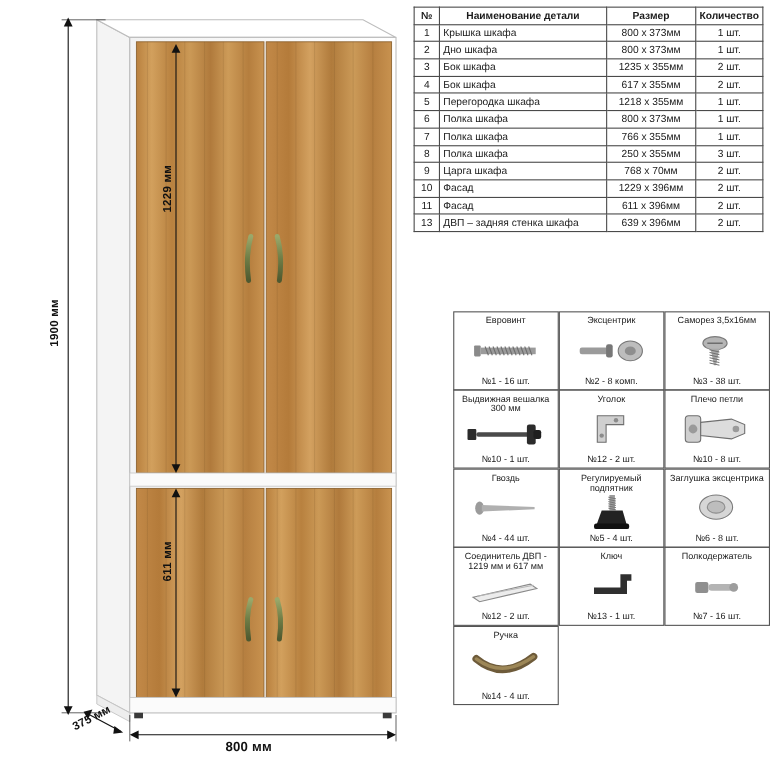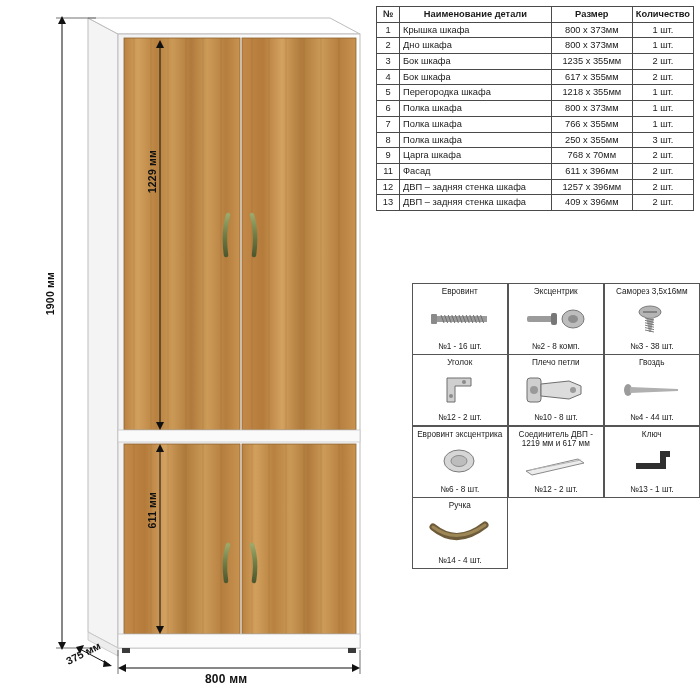--- a/index.html
+++ b/index.html
@@ -213,35 +213,35 @@
         <td class="size">250 х 355мм</td>
         <td class="qty">3 шт.</td>
       </tr>
       <tr>
         <td class="num">9</td>
         <td class="name">Царга шкафа</td>
         <td class="size">768 х 70мм</td>
         <td class="qty">2 шт.</td>
       </tr>
       <tr>
+        <td class="num">10</td>
+        <td class="name">Фасад</td>
+        <td class="size">1229 х 396мм</td>
+        <td class="qty">2 шт.</td>
+      </tr>
+      <tr>
         <td class="num">11</td>
         <td class="name">Фасад</td>
         <td class="size">611 х 396мм</td>
         <td class="qty">2 шт.</td>
       </tr>
       <tr>
-        <td class="num">12</td>
-        <td class="name">ДВП – задняя стенка шкафа</td>
-        <td class="size">1257 х 396мм</td>
-        <td class="qty">2 шт.</td>
-      </tr>
-      <tr>
         <td class="num">13</td>
         <td class="name">ДВП – задняя стенка шкафа</td>
-        <td class="size">409 х 396мм</td>
+        <td class="size">639 х 396мм</td>
         <td class="qty">2 шт.</td>
       </tr>
     </tbody>
 </table>
 
 <div id="hardware-grid">
     <div class="hw-cell">
       <div class="hw-title">Евровинт</div>
       <div class="hw-art">
         <svg width="66" height="30" viewBox="0 0 66 30">
@@ -290,20 +290,32 @@
             <line x1="13" y1="20.8" x2="22" y2="22.8"></line>
             <line x1="13" y1="23.2" x2="22" y2="25.2"></line>
             <line x1="13" y1="25.6" x2="22" y2="27.6"></line>
             <line x1="13" y1="28" x2="22" y2="30"></line>
           </g>
         </svg>
       </div>
       <div class="hw-code">№3 - 38 шт.</div>
     </div>
     <div class="hw-cell">
+      <div class="hw-title">Выдвижная вешалка 300 мм</div>
+      <div class="hw-art">
+        <svg width="74" height="34" viewBox="0 0 74 34">
+          <rect x="2" y="12" width="8" height="10" rx="1" fill="#2b2b2b"></rect>
+          <rect x="10" y="15" width="48" height="4" rx="2" fill="#4a4a4a"></rect>
+          <rect x="56" y="8" width="8" height="18" rx="2" fill="#2b2b2b"></rect>
+          <rect x="62" y="13" width="7" height="8" rx="2" fill="#1f1f1f"></rect>
+        </svg>
+      </div>
+      <div class="hw-code">№10 - 1 шт.</div>
+    </div>
+    <div class="hw-cell">
       <div class="hw-title">Уголок</div>
       <div class="hw-art">
         <svg width="46" height="36" viewBox="0 0 46 36">
           <path d="M10 6 L34 6 L34 14 L18 14 L18 30 L10 30 Z" fill="#cfcfcf" stroke="#6f6f6f"></path>
           <circle cx="14" cy="24" r="2" fill="#8b8b8b"></circle>
           <circle cx="27" cy="10" r="2" fill="#8b8b8b"></circle>
         </svg>
       </div>
       <div class="hw-code">№12 - 2 шт.</div>
     </div>
@@ -323,21 +335,40 @@
       <div class="hw-title">Гвоздь</div>
       <div class="hw-art">
         <svg width="64" height="32" viewBox="0 0 64 32">
           <ellipse cx="8" cy="16" rx="4" ry="6" fill="#9b9b9b"></ellipse>
           <path d="M10 13 L58 15 L58 17 L10 19 Z" fill="#b0b0b0"></path>
         </svg>
       </div>
       <div class="hw-code">№4 - 44 шт.</div>
     </div>
     <div class="hw-cell">
-      <div class="hw-title">Евровинт эксцентрика</div>
+      <div class="hw-title">Регулируемый подпятник</div>
+      <div class="hw-art">
+        <svg width="40" height="36" viewBox="0 0 40 36">
+          <rect x="18" y="2" width="5" height="14" fill="#9b9b9b"></rect>
+          <g stroke="#6f6f6f" stroke-width="0.8">
+            <line x1="17" y1="4" x2="24" y2="5.5"></line>
+            <line x1="17" y1="6" x2="24" y2="7.5"></line>
+            <line x1="17" y1="8" x2="24" y2="9.5"></line>
+            <line x1="17" y1="10" x2="24" y2="11.5"></line>
+            <line x1="17" y1="12" x2="24" y2="13.5"></line>
+            <line x1="17" y1="14" x2="24" y2="15.5"></line>
+          </g>
+          <polygon points="6,30 34,30 30,16 11,16" fill="#222"></polygon>
+          <rect x="4" y="28" width="32" height="5" rx="2" fill="#111"></rect>
+        </svg>
+      </div>
+      <div class="hw-code">№5 - 4 шт.</div>
+    </div>
+    <div class="hw-cell">
+      <div class="hw-title">Заглушка эксцентрика</div>
       <div class="hw-art">
         <svg width="46" height="34" viewBox="0 0 46 34">
           <ellipse cx="22" cy="16" rx="15" ry="11" fill="#d6d6d6" stroke="#7b7b7b"></ellipse>
           <ellipse cx="22" cy="16" rx="8" ry="5.5" fill="#bdbdbd" stroke="#8d8d8d"></ellipse>
         </svg>
       </div>
       <div class="hw-code">№6 - 8 шт.</div>
     </div>
     <div class="hw-cell">
       <div class="hw-title">Соединитель ДВП - 1219 мм и 617 мм</div>
@@ -352,20 +383,31 @@
     <div class="hw-cell">
       <div class="hw-title">Ключ</div>
       <div class="hw-art">
         <svg width="52" height="30" viewBox="0 0 52 30">
           <path d="M34 4 L44 4 L44 10 L40 10 L40 22 L10 22 L10 16 L34 16 Z" fill="#2f2f2f"></path>
         </svg>
       </div>
       <div class="hw-code">№13 - 1 шт.</div>
     </div>
     <div class="hw-cell">
+      <div class="hw-title">Полкодержатель</div>
+      <div class="hw-art">
+        <svg width="52" height="32" viewBox="0 0 52 32">
+          <rect x="6" y="12" width="12" height="10" rx="2" fill="#8f8f8f"></rect>
+          <rect x="18" y="14" width="22" height="6" rx="3" fill="#b4b4b4"></rect>
+          <ellipse cx="41" cy="17" rx="4" ry="4" fill="#9d9d9d"></ellipse>
+        </svg>
+      </div>
+      <div class="hw-code">№7 - 16 шт.</div>
+    </div>
+    <div class="hw-cell">
       <div class="hw-title">Ручка</div>
       <div class="hw-art">
         <svg width="66" height="32" viewBox="0 0 66 32">
           <path d="M6 10 Q30 30 58 8" stroke="#6e5b3a" stroke-width="7" fill="none" stroke-linecap="round"></path>
           <path d="M6 10 Q30 28 58 8" stroke="#9d8757" stroke-width="3" fill="none" stroke-linecap="round"></path>
         </svg>
       </div>
       <div class="hw-code">№14 - 4 шт.</div>
     </div>
     <div class="hw-cell hw-empty"></div>

